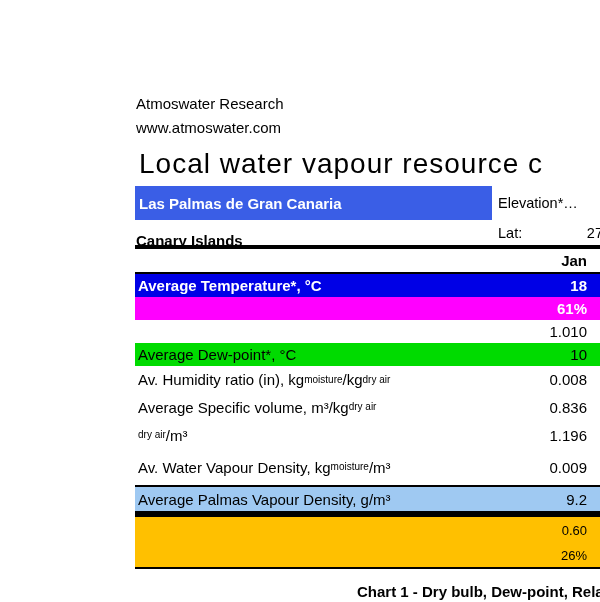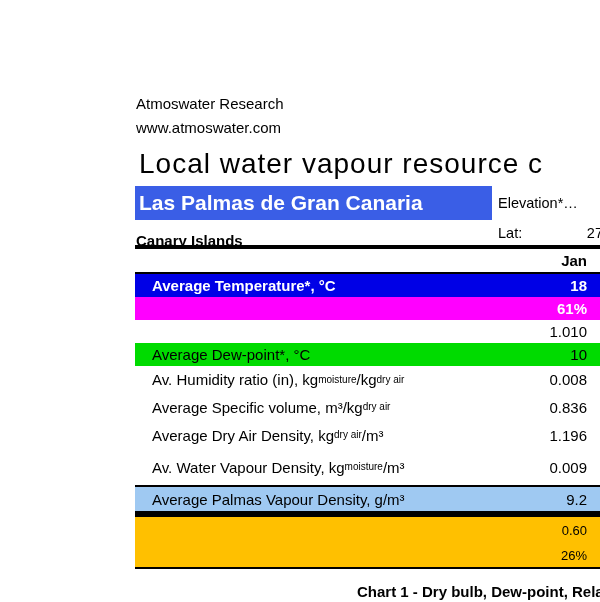--- a/index.html
+++ b/index.html
@@ -12,33 +12,33 @@
   .sheet{position:absolute;left:135px;top:95px;width:490px;}
   .org{font-size:15px;line-height:17px;margin-left:1px;}
   .org-url{margin-top:7px;}
   .title{
     margin-top:12px;margin-left:4px;
     font-size:28px;line-height:32px;letter-spacing:1px;white-space:nowrap;
   }
   .loc-row1{margin-top:6px;height:34px;display:flex;align-items:stretch;}
   .city-cell{
     width:357px;background:var(--header-blue);color:#fff;font-weight:700;
-    font-size:21px;display:flex;align-items:center;padding-left:4px;box-sizing:border-box;
+    font-size:15px;display:flex;align-items:center;padding-left:4px;box-sizing:border-box;
   }
   .elev-cell{flex:1;display:flex;align-items:center;padding-left:6px;font-size:14.5px;}
   .loc-row2{height:25px;display:flex;align-items:stretch;}
   .region-cell{width:357px;font-weight:700;font-size:15px;display:flex;align-items:center;padding-left:1px;box-sizing:border-box;margin-top:15px;}
   .lat-cell{flex:1;display:flex;align-items:center;font-size:14.5px;padding-left:6px;box-sizing:border-box;}
   .lat-val{flex:1;text-align:right;padding-right:22px;}
   .thick-sep{height:4px;background:#000;}
   .mhdr{height:23px;display:flex;align-items:center;border-bottom:2px solid #000;}
   .mhdr .lbl{width:355px;}
   .mhdr .val{flex:1;text-align:right;padding-right:38px;font-weight:700;font-size:15px;}
   .mrow{display:flex;align-items:stretch;font-size:15px;}
-  .mrow .lbl{width:355px;display:flex;align-items:center;padding-left:17px;box-sizing:border-box;white-space:nowrap;}
+  .mrow .lbl{width:355px;display:flex;align-items:center;padding-left:3px;box-sizing:border-box;white-space:nowrap;}
   .mrow .val{flex:1;display:flex;align-items:center;justify-content:flex-end;padding-right:38px;box-sizing:border-box;}
   sub{font-size:10px;line-height:0;}
   .s-temp{background:var(--temp-row-blue);color:#fff;font-weight:700;}
   .s-rh{background:var(--rh-magenta);color:#fff;font-weight:700;}
   .s-dew{background:var(--dew-green);}
   .s-wvd{background:var(--wvd-light-blue);border-top:2px solid #000;border-bottom:6px solid #000;}
   .s-derived{font-size:13px;}
   .s-derived .lbl{background:var(--derived-label-gray);}
   .s-derived .val{background:var(--derived-value-orange);}
   .mrow.last{border-bottom:2px solid #000;}
@@ -103,21 +103,20 @@
       </div>
       <div class="mrow s-plain" style="height: 28px;">
         <div class="lbl">
           <span>Average Specific volume, m³/kg</span>
           <sub>dry air</sub>
         </div>
         <div class="val">0.836</div>
       </div>
       <div class="mrow s-plain" style="height: 28px;">
         <div class="lbl">
-          <span>Average Dry Air Density, kg</span>
           <sub>dry air</sub>
           <span>/m³</span>
         </div>
         <div class="val">1.196</div>
       </div>
       <div class="mrow s-plain" style="height: 36px;">
         <div class="lbl">
           <span>Av. Water Vapour Density, kg</span>
           <sub>moisture</sub>
           <span>/m³</span>

